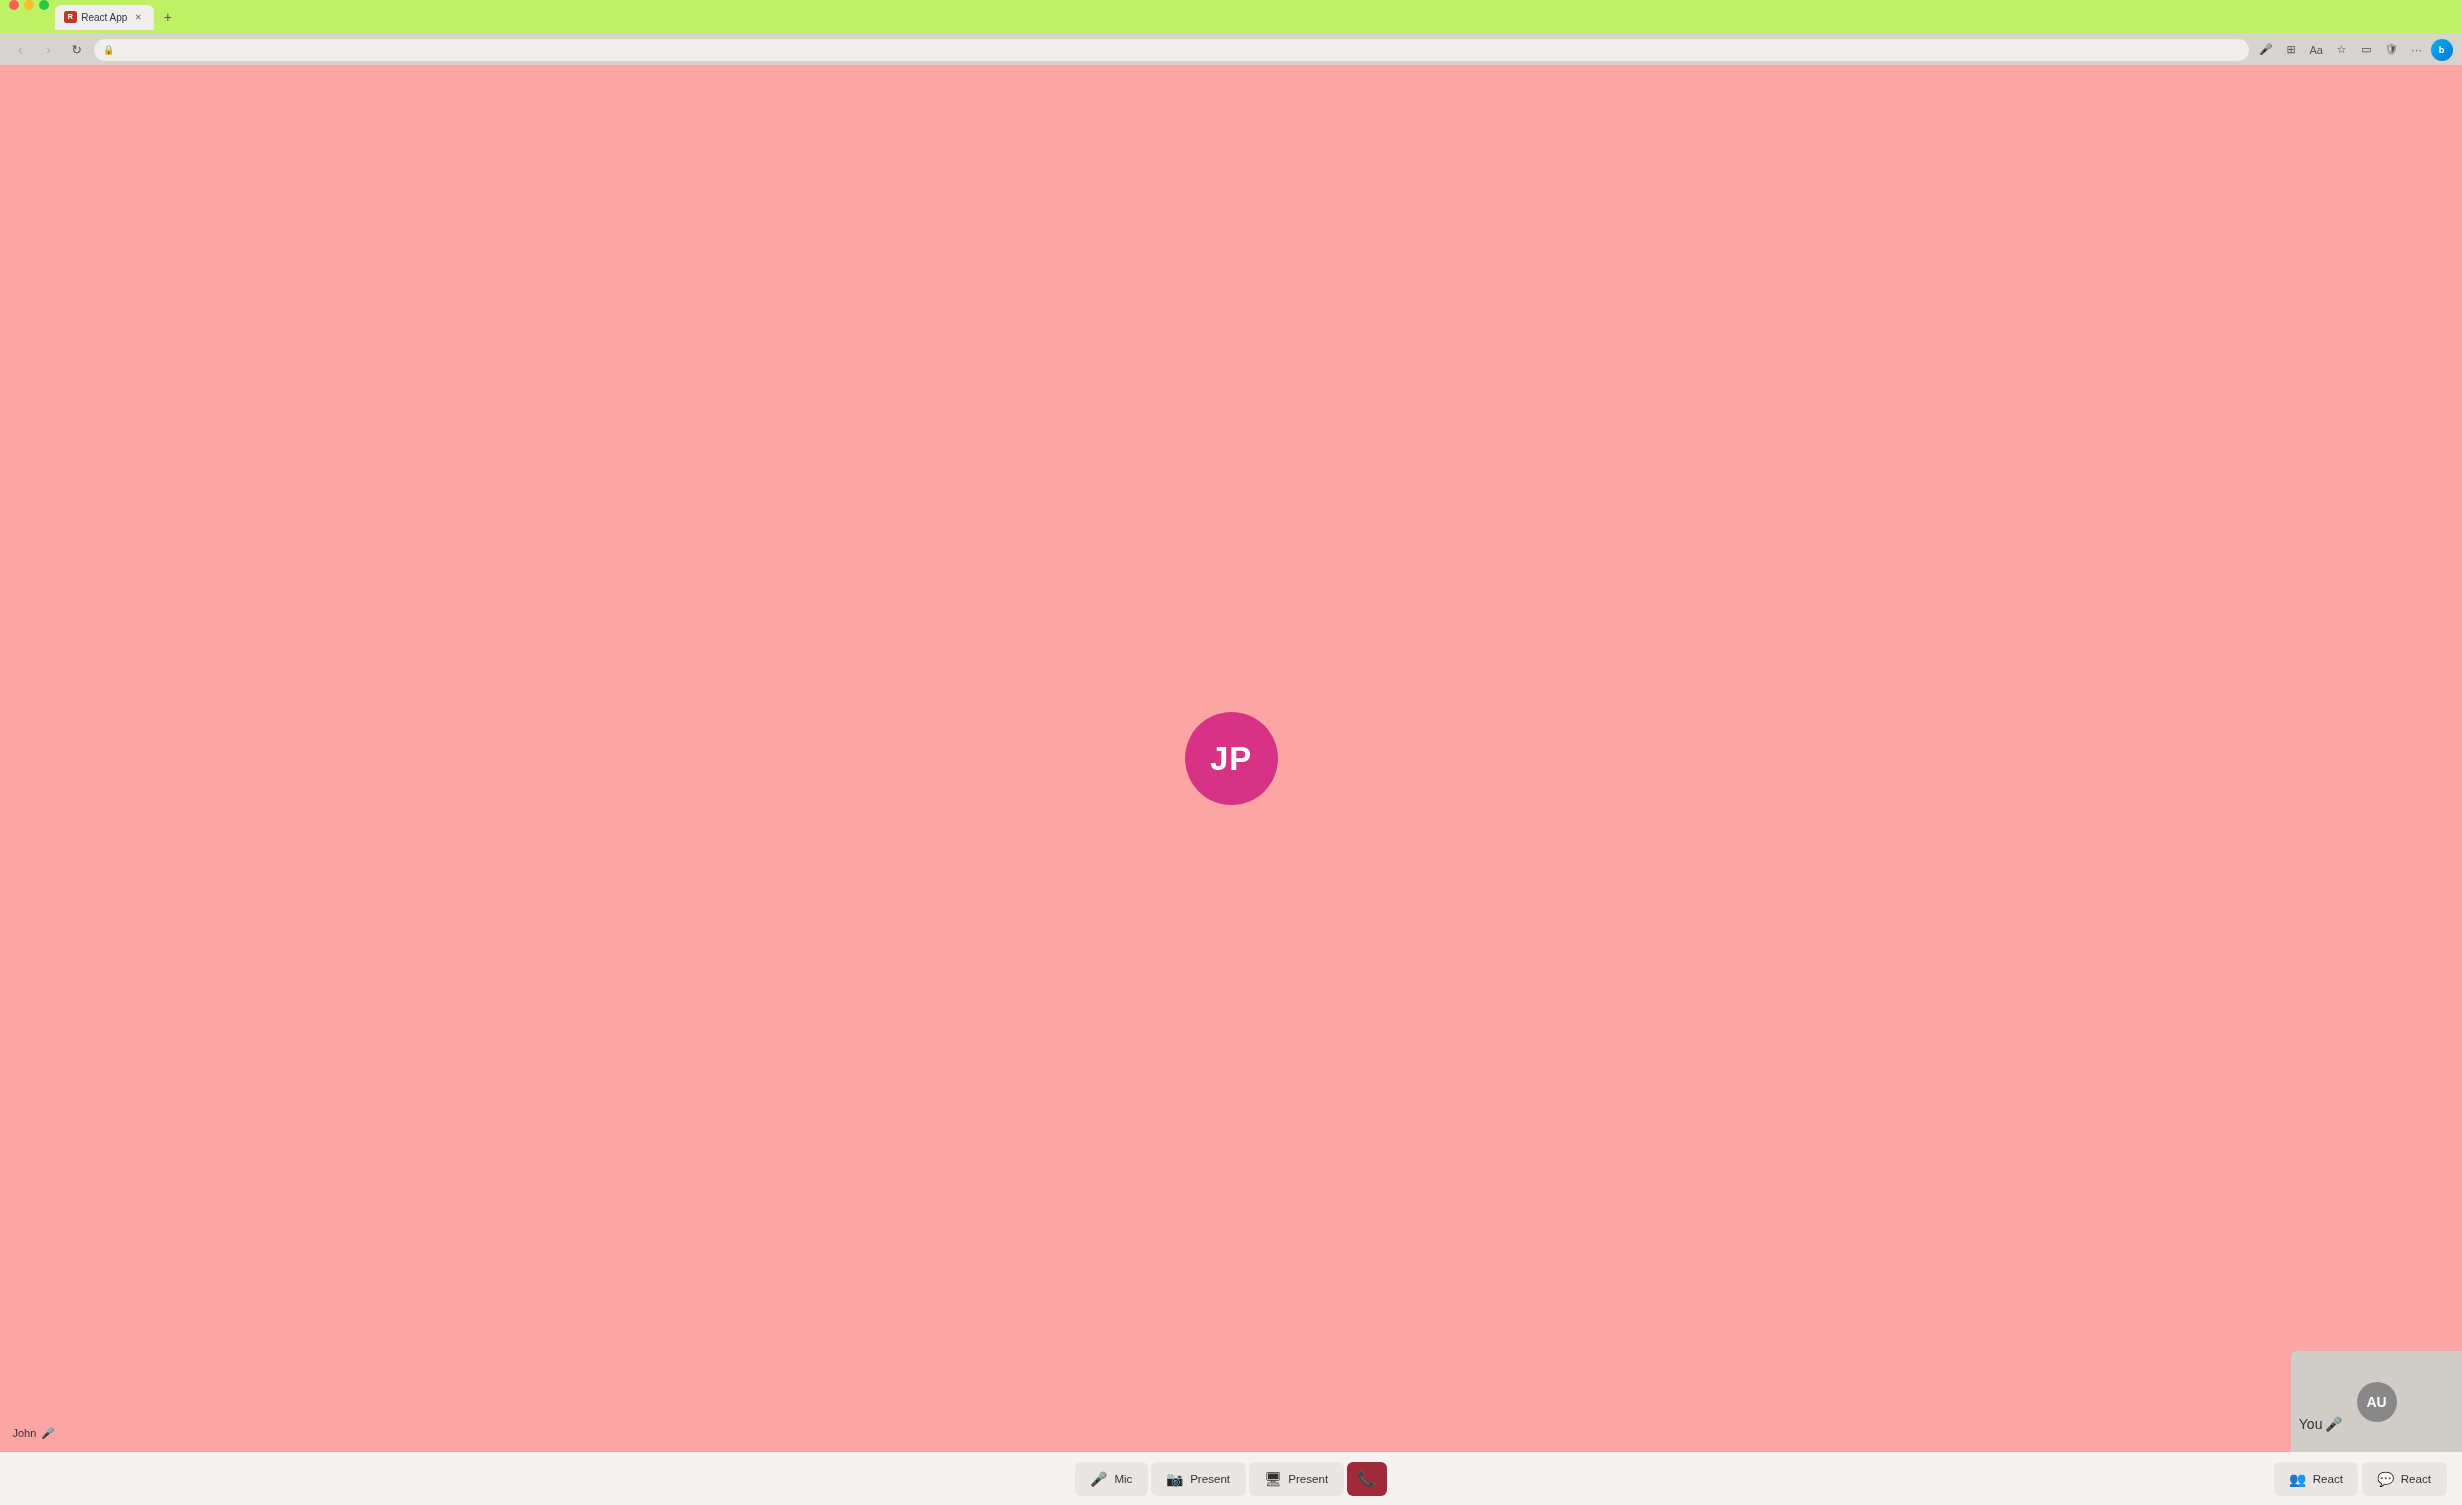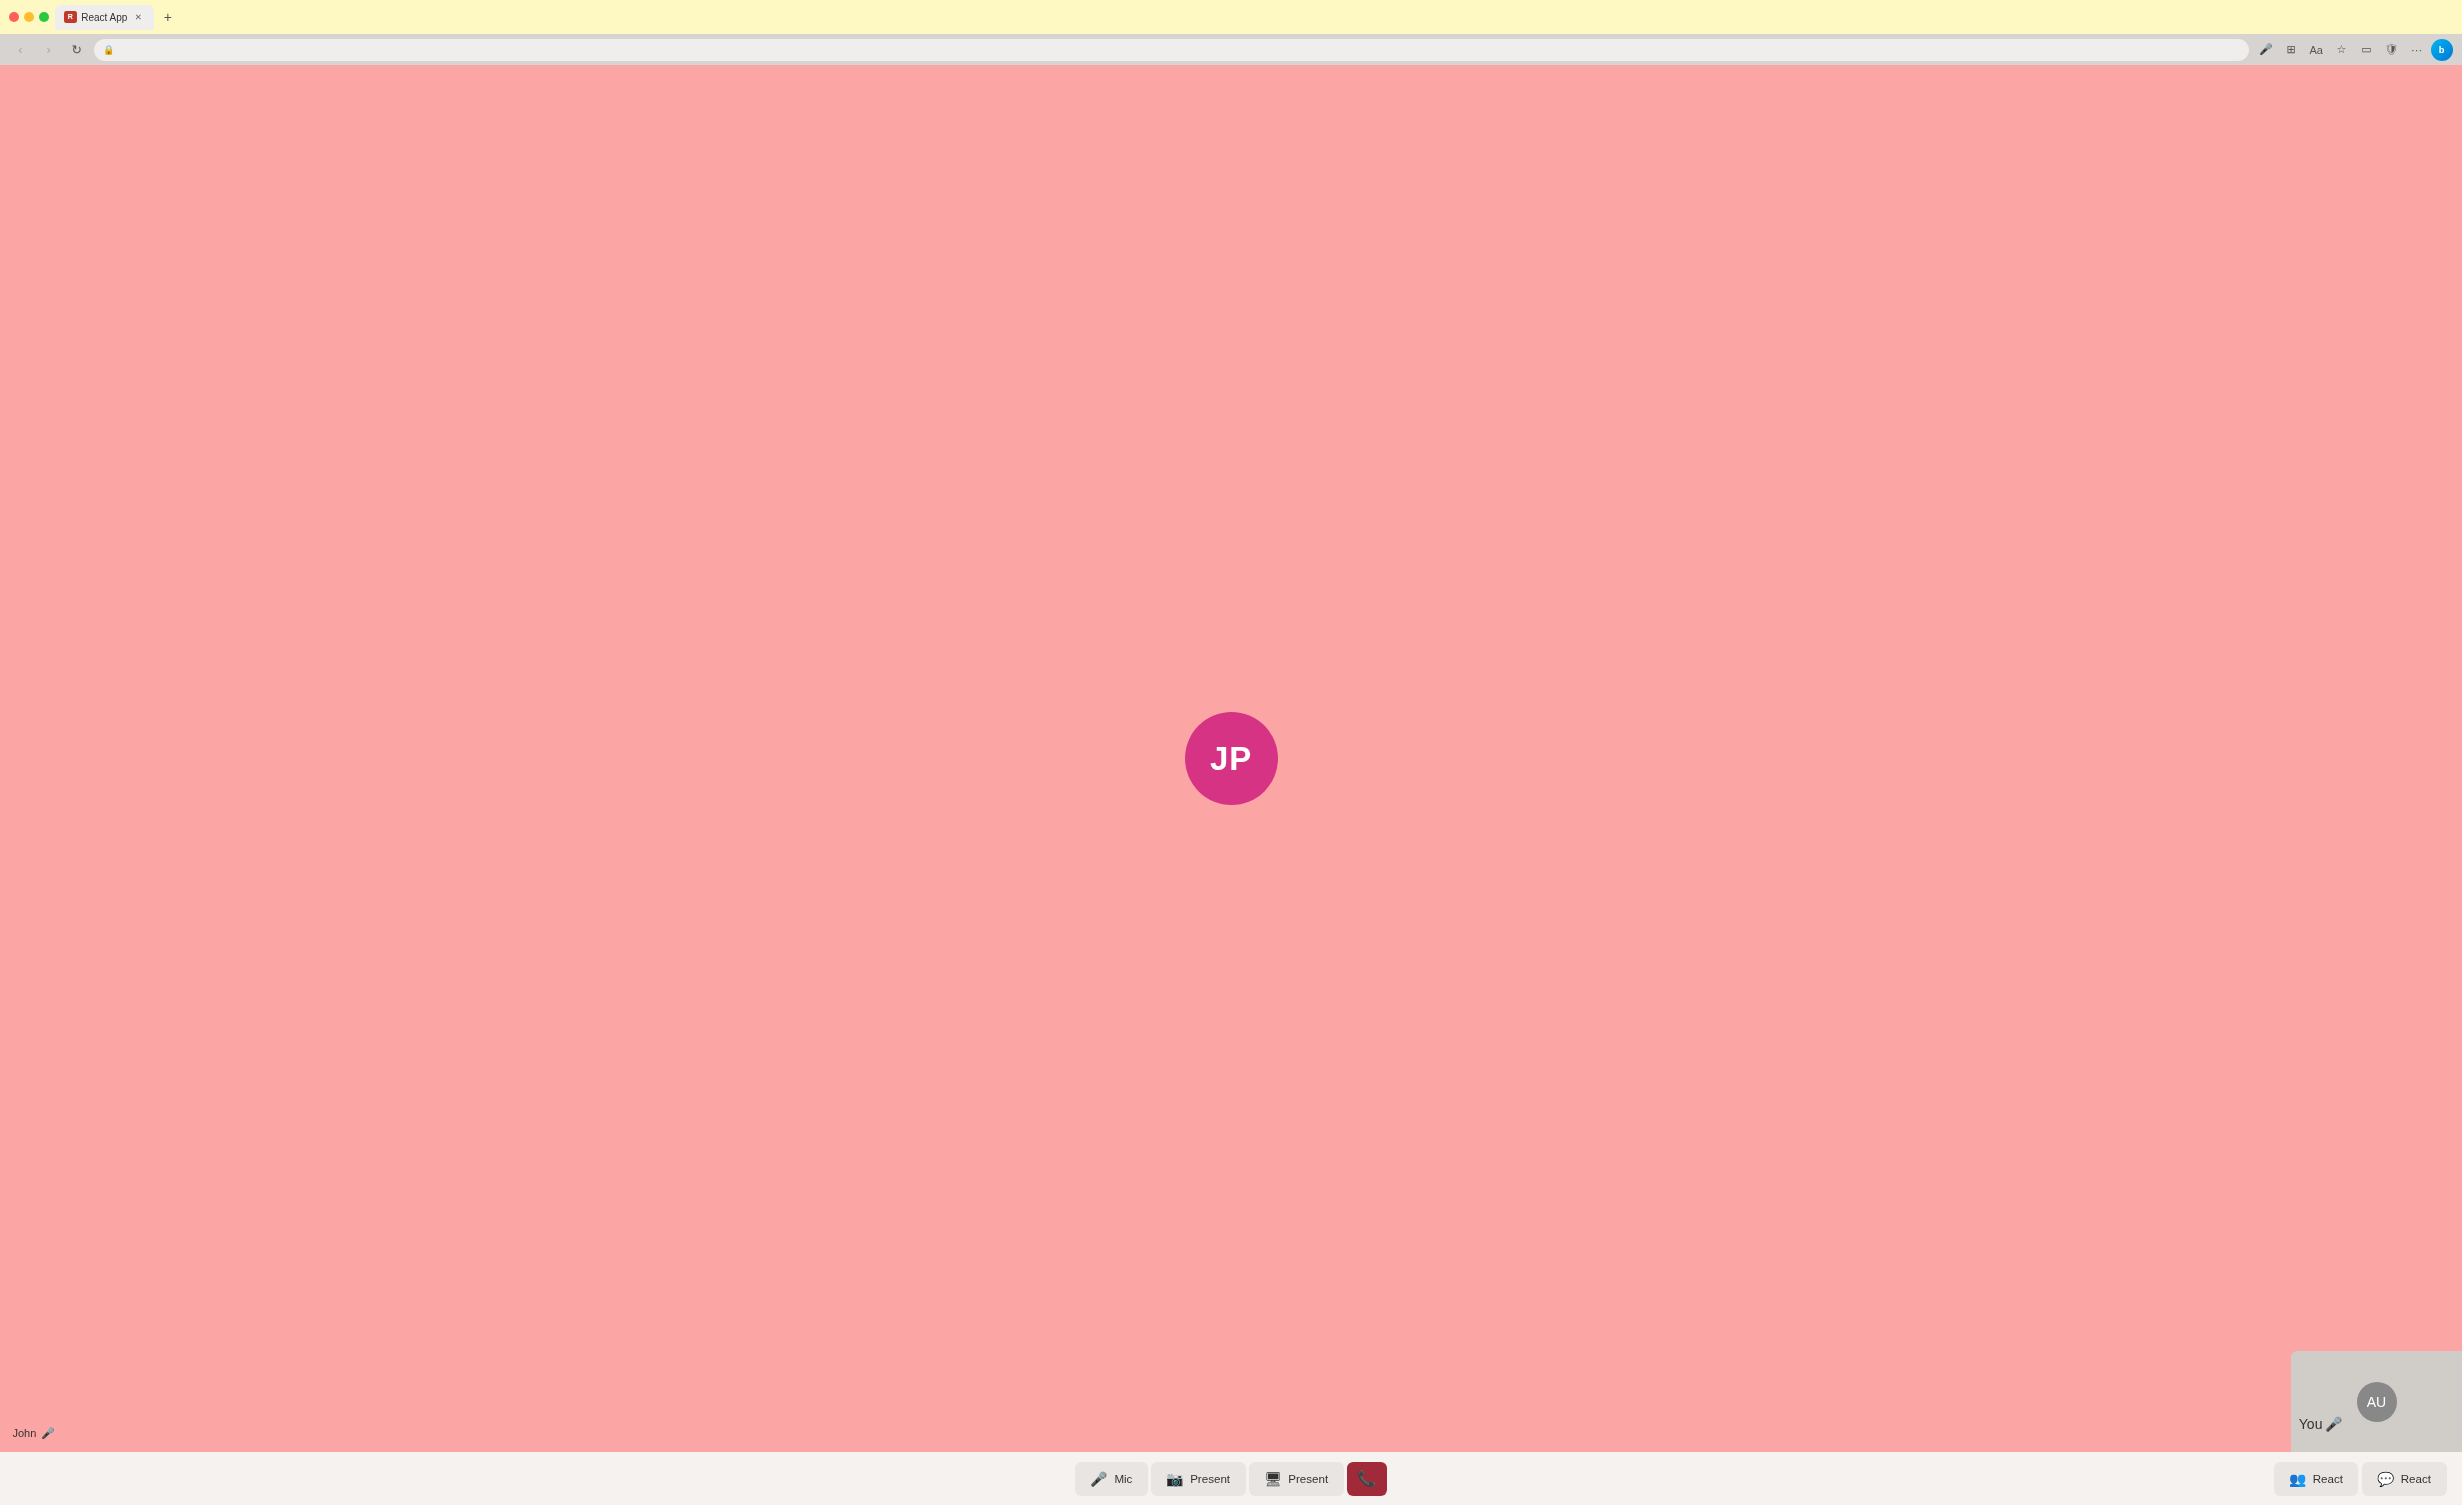--- a/index.html
+++ b/index.html
@@ -9,24 +9,24 @@
       background: #e8e5e2;
       width: 100vw;
       height: 100vh;
       overflow: hidden;
       display: flex;
       flex-direction: column;
     }
 
     
     .browser-chrome {
-      background: #fef9c3;
+      background: #bef264;
       height: 34px;
       display: flex;
-      align-items: center;
+      align-items: flex-start;
       padding: 0 9.3px;
       gap: 6.2px;
       flex-shrink: 0;
     }
 
     .traffic-lights {
       display: flex;
       gap: 4.7px;
       align-items: center;
     }
@@ -244,21 +244,21 @@
     .self-avatar {
       width: 40px;
       height: 40px;
       border-radius: 50%;
       background: #888;
       display: flex;
       align-items: center;
       justify-content: center;
       color: white;
       font-size: 14px;
-      font-weight: 400;
+      font-weight: 700;
     }
 
     .you-label {
       position: absolute;
       bottom: 20px;
       left: 7.8px;
       display: flex;
       align-items: center;
       gap: 3.1px;
       color: #333;

